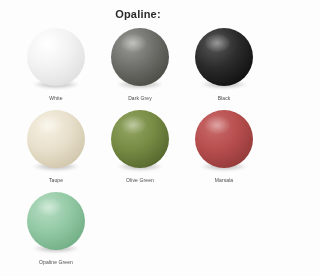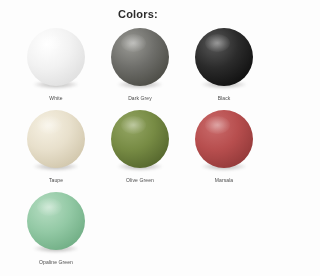--- a/index.html
+++ b/index.html
@@ -104,21 +104,21 @@
     letter-spacing: 0.1px;
     line-height: 7px;
     white-space: nowrap;
   }
 </style>
 </head>
 <body style="background: rgb(253, 253, 253);">
 
 <div class="page">
 
-  <div class="page-title" style="color: rgb(43, 43, 43);">Colors:</div>
+  <div class="page-title" style="color: rgb(43, 43, 43);">Opaline:</div>
 
   <div class="swatch-grid">
       <div class="swatch">
         <div class="sphere-wrap">
           <div class="sphere-shadow"></div>
           <div class="sphere" style="background: radial-gradient(circle at 34% 28%, rgb(255, 255, 255) 0%, rgb(242, 242, 242) 42%, rgb(220, 220, 220) 88%, rgb(239, 239, 239) 100%);"></div>
         </div>
         <div class="swatch-label">White</div>
       </div>
       <div class="swatch">

